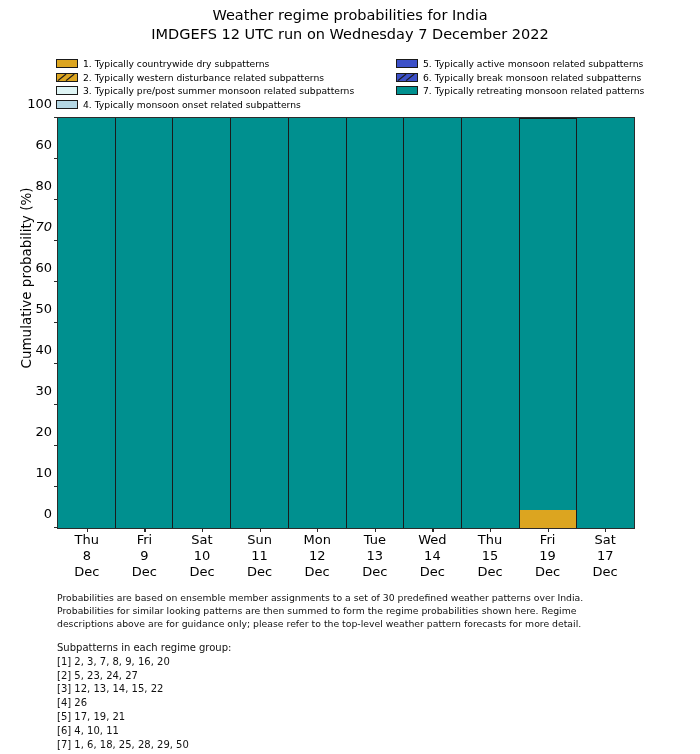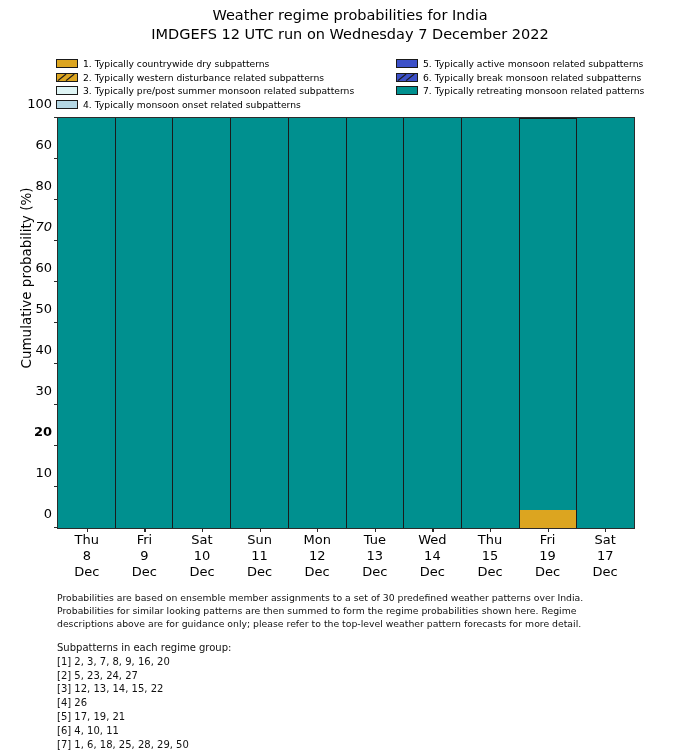--- a/index.html
+++ b/index.html
@@ -272,21 +272,21 @@
           <div class="seg" style="height: 95.5%; bottom: 4.5%; background: rgb(0, 144, 143);"></div>
         </div>
         <div class="bar-col">
           <div class="seg bottom-seg" style="height: 100%; bottom: 0%; background: rgb(0, 144, 143);"></div>
         </div>
       </div>
   <div class="ytick" style="bottom: 0%; margin-bottom: 0px; top: auto;">0</div>
       <div class="ytick-mark" style="bottom: 0%;"></div>
       <div class="ytick" style="bottom: 10%; margin-bottom: 0px; top: auto;">10</div>
       <div class="ytick-mark" style="bottom: 10%;"></div>
-      <div class="ytick" style="bottom: 20%; margin-bottom: 0px; top: auto; font-weight: bold;">20</div>
+      <div class="ytick" style="bottom: 20%; margin-bottom: 0px; top: auto;">20</div>
       <div class="ytick-mark" style="bottom: 20%;"></div>
       <div class="ytick" style="bottom: 30%; margin-bottom: 0px; top: auto;">30</div>
       <div class="ytick-mark" style="bottom: 30%;"></div>
       <div class="ytick" style="bottom: 40%; margin-bottom: 0px; top: auto;">40</div>
       <div class="ytick-mark" style="bottom: 40%;"></div>
       <div class="ytick" style="bottom: 50%; margin-bottom: 0px; top: auto;">50</div>
       <div class="ytick-mark" style="bottom: 50%;"></div>
       <div class="ytick" style="bottom: 60%; margin-bottom: 0px; top: auto;">60</div>
       <div class="ytick-mark" style="bottom: 60%;"></div>
       <div class="ytick" style="bottom: 70%; margin-bottom: 0px; top: auto; font-style: italic;">70</div>

